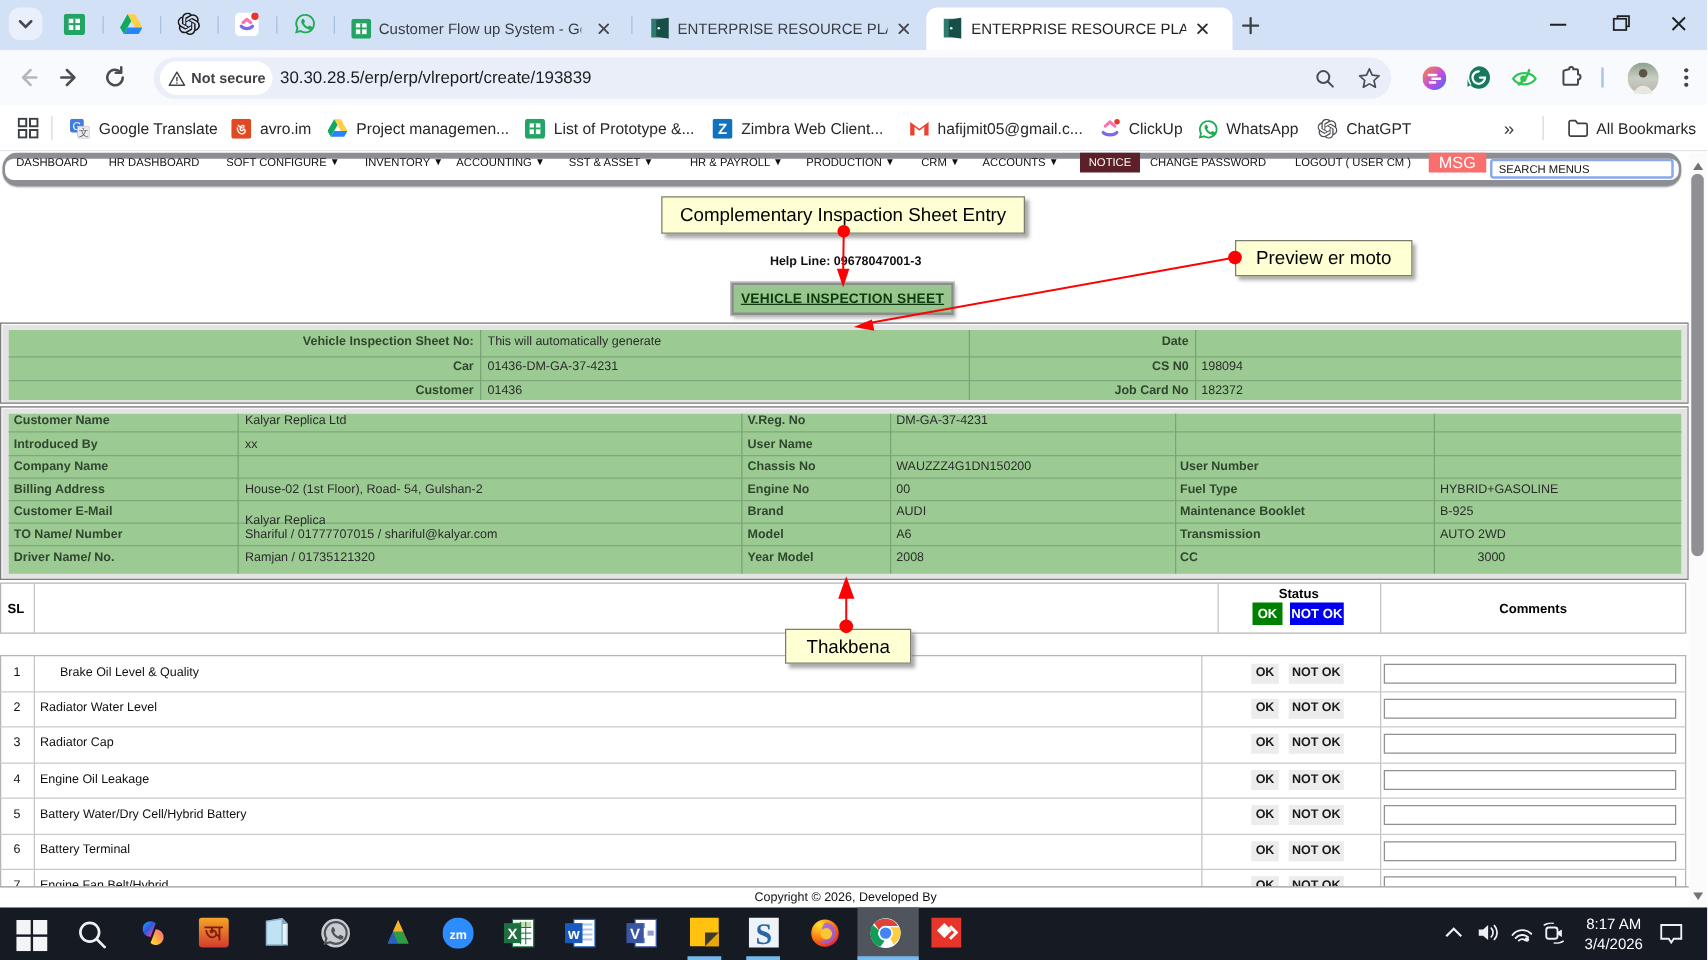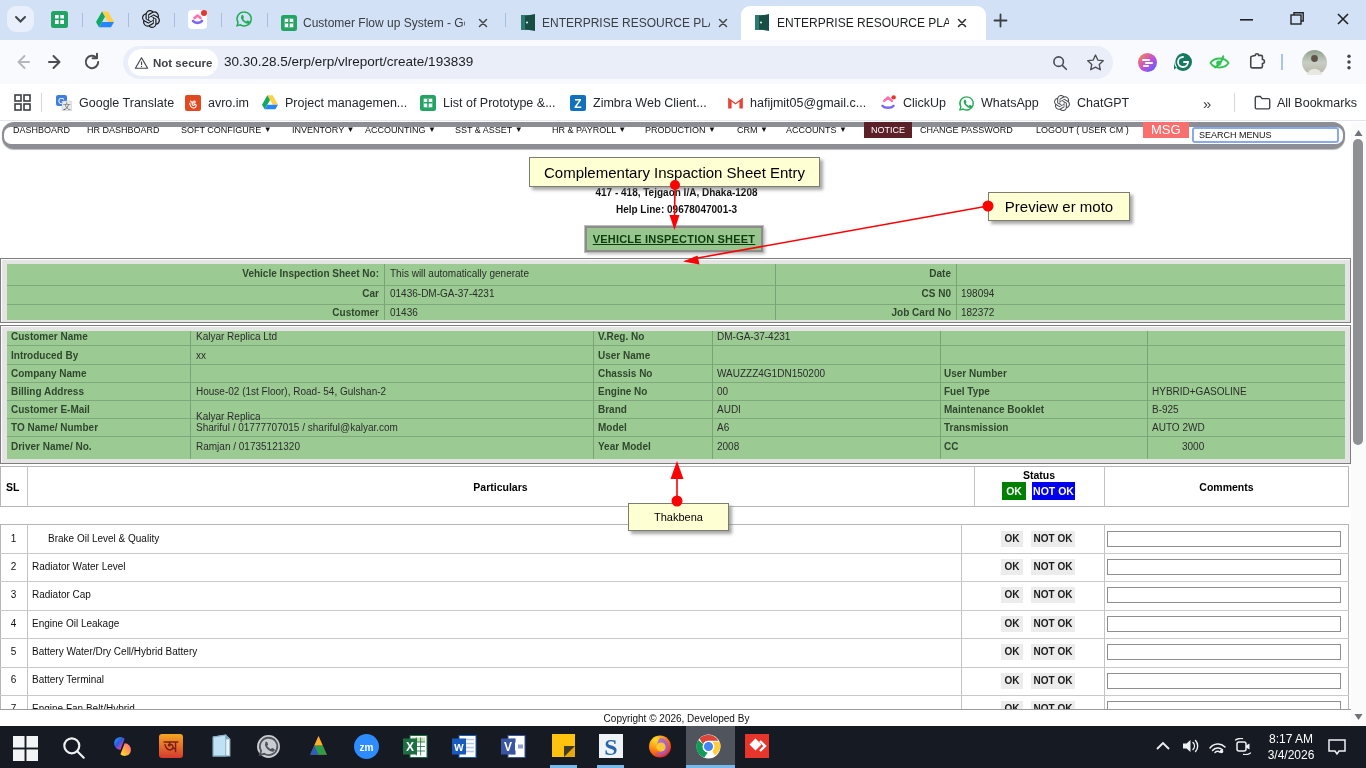--- a/index.html
+++ b/index.html
@@ -346,21 +346,20 @@
     <div class="mi" style="left:552px">HR &amp; PAYROLL <b class="car">▼</b></div>
     <div class="mi" style="left:645px">PRODUCTION <b class="car">▼</b></div>
     <div class="mi" style="left:737px">CRM <b class="car">▼</b></div>
     <div class="mi" style="left:786px">ACCOUNTS <b class="car">▼</b></div>
     <div class="mi mi-notice" style="left:864px">NOTICE</div>
     <div class="mi" style="left:920px">CHANGE PASSWORD</div>
     <div class="mi" style="left:1036px">LOGOUT ( USER CM )</div>
     <div class="mi mi-msg" style="left:1143px">MSG</div>
     <div class="searchmenus">SEARCH MENUS</div>
 
-    <div class="addr1">417 - 418, Tejgaon I/A, Dhaka-1208</div>
     <div class="addr2">Help Line: 09678047001-3</div>
 
     <div class="visbtn"><span>VEHICLE INSPECTION SHEET</span></div>
 
     <div class="gwrap" style="left:0;top:136px;width:1351px;height:65px;"></div>
     <div class="gt" style="left:7px;top:142px;width:1338px;height:56px;"></div>
     <div class="ghline" style="left:7px;top:163px;width:1338px;"></div>
     <div class="ghline" style="left:7px;top:182px;width:1338px;"></div>
     <div class="gvline" style="left:384px;top:142px;height:56px;"></div>
     <div class="gvline" style="left:775px;top:142px;height:56px;"></div>
@@ -425,21 +424,20 @@
     <div class="gcell glabel" style="left:598px;top:319px;">Year Model</div>
     <div class="gcell" style="left:717px;top:319px;">2008</div>
     <div class="gcell glabel" style="left:944px;top:319px;">CC</div>
     <div class="gcell" style="left:1164px;top:319px;margin-left:18px;">3000</div>
 
     <div class="ck" style="left:0;top:344px;width:1349px;height:41px;"></div>
     <div class="ckline-v" style="left:27px;top:344px;height:41px;"></div>
     <div class="ckline-v" style="left:974px;top:344px;height:41px;"></div>
     <div class="ckline-v" style="left:1104px;top:344px;height:41px;"></div>
     <div class="ckhead" style="left:6px;top:359px;">SL</div>
-    <div class="ckhead" style="left:27px;top:359px;width:947px;text-align:center;">Particulars</div>
     <div class="ckhead" style="left:974px;top:347px;width:130px;text-align:center;">Status</div>
     <div class="badge" style="left:1002px;top:360px;width:24px;height:18px;line-height:18px;background:#008000;">OK</div>
     <div class="badge" style="left:1032px;top:360px;width:43px;height:18px;line-height:18px;background:#0000ee;">NOT OK</div>
     <div class="ckhead" style="left:1104px;top:359px;width:245px;text-align:center;">Comments</div>
 
     <div class="ck" style="left:0;top:402px;width:1349px;height:202px;border-bottom:none;"></div>
     <div class="ckline-v" style="left:27px;top:402px;height:202px;"></div>
     <div class="ckline-v" style="left:961px;top:402px;height:202px;"></div>
     <div class="ckline-v" style="left:1104px;top:402px;height:202px;"></div>
     <div class="ckline-h" style="left:0;top:431px;width:1349px;"></div>
@@ -491,21 +489,21 @@
           <path d="M4.5 1 L8.5 7 L0.5 7 Z" fill="#6f7276"></path>
         </svg>
       <div class="sb-thumb"></div>
       <svg class="abs" style="left:3px;top:591px" width="9" height="8">
           <path d="M4.5 7 L8.5 1 L0.5 1 Z" fill="#6f7276"></path>
         </svg>
     </div>
 
     <div class="callout" style="left:529px;top:35px;width:291px;height:30px;font-size:15px;line-height:29px;">Complementary Inspaction Sheet Entry</div>
     <div class="callout" style="left:988px;top:70px;width:142px;height:29px;font-size:15px;line-height:28px;">Preview er moto</div>
-    <div class="callout" style="left:628px;top:381px;width:101px;height:28px;font-size:11px;line-height:27px;">Thakbena</div>
+    <div class="callout" style="left:628px;top:381px;width:101px;height:28px;font-size:15px;line-height:27px;">Thakbena</div>
 
     <svg class="abs" style="left:0;top:0;pointer-events:none" width="1351" height="604">
       <line x1="675" y1="63" x2="674.5" y2="96" stroke="#fb0205" stroke-width="1.6"></line>
       <polygon points="674.5,108 669.5,93 679.5,93" fill="#fb0205"></polygon>
       <circle cx="675" cy="63" r="5" fill="#fb0205"></circle>
       <line x1="988" y1="84" x2="692" y2="137" stroke="#fb0205" stroke-width="1.6"></line>
       <polygon points="683,139.5 697.5,133.5 699.5,142.5" fill="#fb0205"></polygon>
       <circle cx="988" cy="84" r="5.5" fill="#fb0205"></circle>
       <line x1="677" y1="379" x2="677" y2="352" stroke="#fb0205" stroke-width="1.6"></line>
       <polygon points="677,339 670.5,357 683.5,357" fill="#fb0205"></polygon>

